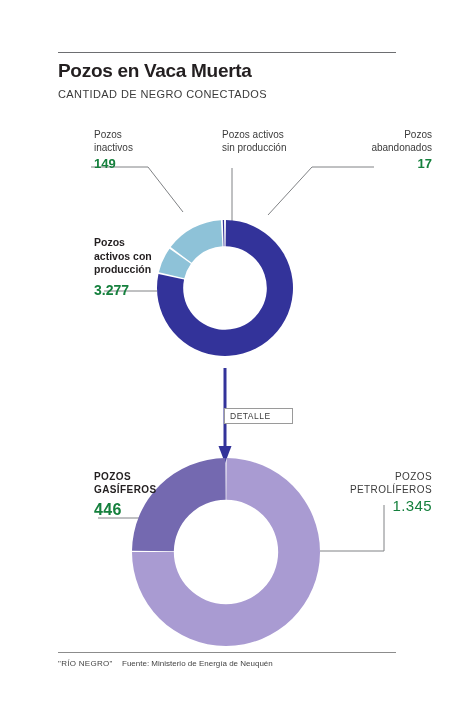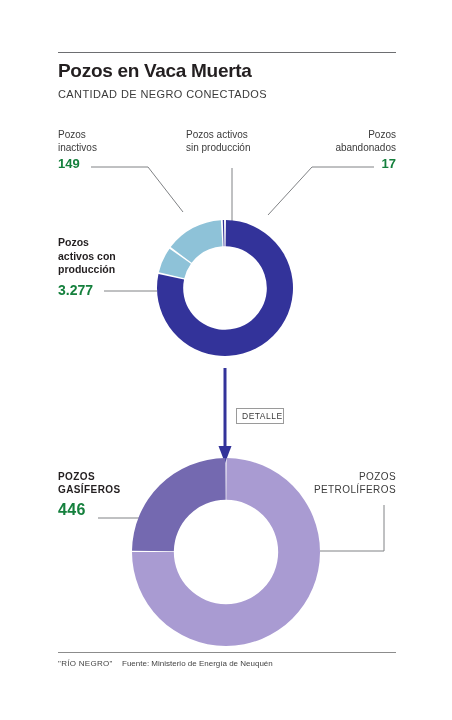--- a/index.html
+++ b/index.html
@@ -53,20 +53,21 @@
     white-space: nowrap;
   }
 
   
   .lbl {
     position: absolute;
     font-size: 10px;
     line-height: 13px;
     color: #3b3b3b;
     white-space: nowrap;
+    margin-left: 36px;
   }
   .lbl .num {
     display: block;
     font-size: 13px;
     font-weight: bold;
     color: #15803d;
     margin-top: 3px;
   }
   .lbl.right { text-align: right; }
   .lbl.center { }
@@ -98,25 +99,25 @@
   #label-petroliferos { left: 276px; top: 470px; width: 120px; }
 
   svg.leaders, svg.donut, svg.arrow {
     position: absolute;
     overflow: visible;
   }
   svg.leaders { left: 0; top: 0; }
 
   .detalle-box {
     position: absolute;
-    left: 236px;
+    left: 224px;
     top: 408px;
     border: 1px solid #9a9a9a;
     background: #ffffff;
-    padding: 2px 0 2px 5px;
+    padding: 2px 21px 2px 5px;
     font-size: 8.5px;
     letter-spacing: 0.5px;
     color: #3b3b3b;
     line-height: 10px;
   }
 
   .footer-rule {
     position: absolute;
     left: 58px;
     top: 652px;
@@ -218,19 +219,20 @@
 
   <div class="lbl caps strong" id="label-gasiferos">
     <span class="ttl">POZOS</span><br>
     <span class="ttl">GASÍFEROS</span>
     <span class="num">446</span>
   </div>
 
   <div class="lbl caps light right" id="label-petroliferos">
     <span>POZOS</span><br>
     <span>PETROLÍFEROS</span>
+    <span class="num">1.345</span>
   </div>
 
   <div class="footer-rule"></div>
   <div class="footer-brand">"RÍO NEGRO"</div>
   <div class="footer-source">Fuente: Ministerio de Energía de Neuquén</div>
 
 </div>
 
 </body></html>

